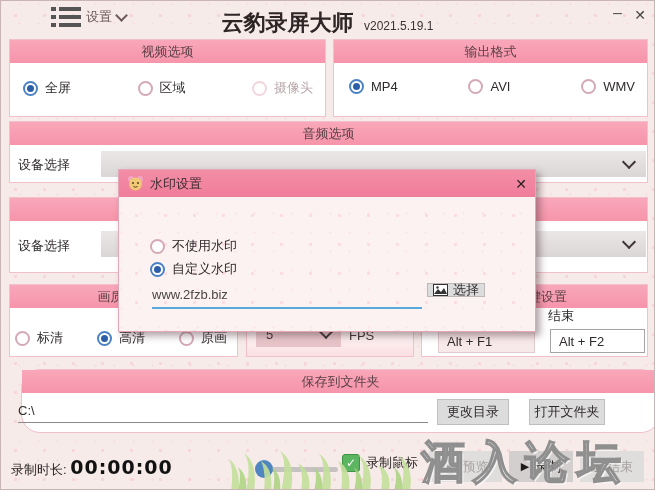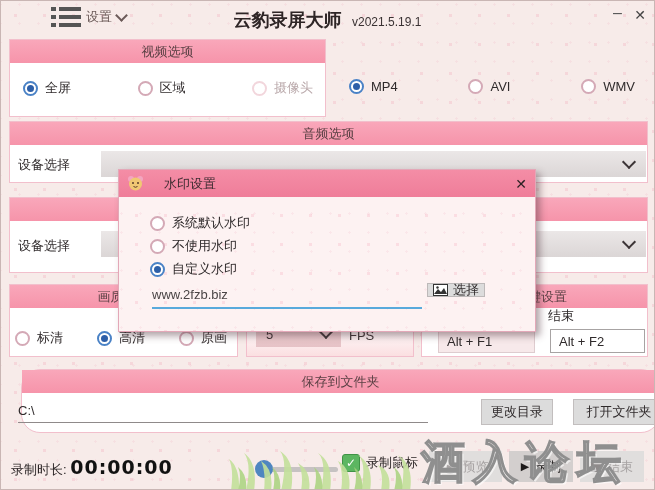--- a/index.html
+++ b/index.html
@@ -15,21 +15,21 @@
       radial-gradient(rgba(242,160,180,.25) 1.5px, transparent 1.7px),
       radial-gradient(rgba(242,170,190,.16) 1px, transparent 1.2px);
     background-size:29px 29px,19px 19px;background-position:3px 2px,12px 15px;}
 
   
   #titlebar{position:absolute;left:0;top:0;width:100%;height:33px;}
   #menu-btn{position:absolute;left:50px;top:5px;display:flex;align-items:center;gap:5px;cursor:pointer;}
   #menu-btn .txt{font-size:13px;color:#6b5a58;}
   .chev{width:7px;height:7px;border-right:2px solid #6b5a58;border-bottom:2px solid #6b5a58;transform:rotate(45deg);margin-top:-4px;}
   #title-center{position:absolute;left:0;top:7px;width:100%;text-align:center;}
-  #title-center .t{font-size:18px;font-weight:bold;color:#2e2526;}
+  #title-center .t{font-size:22px;font-weight:bold;color:#2e2526;}
   #title-center .v{font-size:12px;color:#3a3233;margin-left:6px;}
   #min-btn{position:absolute;right:32px;top:2px;font-size:16px;color:#555;cursor:pointer;line-height:20px;}
   #close-btn{position:absolute;right:8px;top:6px;font-size:14px;font-weight:bold;color:#444;cursor:pointer;}
 
   
   .panel{position:absolute;background:#fff;border:1px solid #f2bfcc;box-sizing:border-box;}
   .panel-h{height:23px;background:linear-gradient(#f9a7ba,#f694aa);
     text-align:center;font-size:13px;color:#5c4145;line-height:23px;}
   .panel-grad{background:linear-gradient(#ffffff 55%,#fbdfe1 100%);}
 
@@ -52,23 +52,23 @@
   
   #fps-dd{left:255px;top:320px;width:85px;background:linear-gradient(#eed3d5,#e6c2c6);justify-content:space-between;padding:0 10px;font-size:13px;color:#3a3233;}
   #fps-label{position:absolute;left:348px;top:327px;font-size:13px;color:#3a3233;text-align:center;}
   .hk-input{position:absolute;height:24px;box-sizing:border-box;font-size:13px;color:#2f2a2b;display:flex;align-items:center;padding-left:8px;}
   #hk-start{left:437px;top:328px;width:97px;background:#f7e9ea;border:1px solid #decccf;}
   #hk-stop{left:549px;top:328px;width:95px;background:#fff;border:1px solid #a7a3a3;}
   #hk-stop-label{position:absolute;left:547px;top:306px;font-size:13px;color:#2f2a2b;}
 
   
   #save-path{position:absolute;left:17px;top:402px;width:410px;font-size:13px;color:#2f2a2b;border-bottom:1px solid #8f8a8a;padding-bottom:4px;}
-  .gray-btn{position:absolute;height:26px;background:#dcdcdc;border:1px solid #c2bebe;color:#2f2a2b;font-size:13px;display:flex;align-items:center;justify-content:center;box-sizing:border-box;cursor:pointer;margin-left:44px;}
+  .gray-btn{position:absolute;height:26px;background:#dcdcdc;border:1px solid #c2bebe;color:#2f2a2b;font-size:13px;display:flex;align-items:center;justify-content:center;box-sizing:border-box;cursor:pointer;}
   #btn-changedir{left:436px;top:398px;width:72px;}
-  #btn-openfolder{left:528px;top:398px;width:92px;}
+  #btn-openfolder{left:528px;top:398px;width:76px;}
 
   
   #footer{position:absolute;left:0;top:438px;width:100%;height:52px;}
   #duration{position:absolute;left:10px;top:17px;font-size:13px;color:#2a2425;}
   #duration b{font-size:19px;font-weight:bold;color:#111;font-family:"DejaVu Sans",sans-serif;letter-spacing:1px;}
   #slider{position:absolute;left:255px;top:21px;width:82px;height:18px;cursor:pointer;}
   #slider .track{position:absolute;left:0;top:7px;width:100%;height:5px;background:#c6c2c2;border-radius:3px;}
   #slider .thumb{position:absolute;left:-1px;top:0;width:18px;height:18px;border-radius:50%;background:#4f86c0;}
   #mouse-check{position:absolute;left:341px;top:15px;display:flex;align-items:center;gap:6px;}
   #mouse-check .box{width:16px;height:16px;background:#5cb661;border:1px solid #3f9346;border-radius:3px;color:#fff;font-size:12px;font-weight:bold;display:flex;align-items:center;justify-content:center;cursor:pointer;}
@@ -81,21 +81,21 @@
   .tri{font-size:11px;color:#1d1a1a;}
   .sq{width:10px;height:10px;background:#8f8b8b;display:inline-block;}
 
   
   #grass{position:absolute;left:225px;top:450px;z-index:4;pointer-events:none;}
 
   
   #dialog{position:absolute;left:117px;top:168px;width:418px;height:163px;z-index:40;
     background-color:#fdf2f2;border:1px solid #e3a8b8;box-sizing:border-box;
     box-shadow:4px 4px 7px rgba(80,50,60,.45);}
-  #dialog-titlebar{height:27px;background:linear-gradient(#f48da6,#ef7d99);display:flex;align-items:center;padding:0 8px;gap:20px;}
+  #dialog-titlebar{height:27px;background:linear-gradient(#f48da6,#ef7d99);display:flex;align-items:center;padding:0 8px;gap:6px;}
   #dialog-title{font-size:13px;color:#3c2b30;}
   #dialog-close{margin-left:auto;font-size:14px;font-weight:bold;color:#2b2022;cursor:pointer;}
   .dlg-opt{position:absolute;left:31px;}
   #dlg-input{position:absolute;left:33px;top:117px;width:270px;font-size:13px;color:#4a4445;border-bottom:2px solid #58aadc;padding-bottom:5px;}
   #btn-select{position:absolute;left:308px;top:113px;width:58px;height:14px;background:#dcdcdc;border:1px solid #bdb9b9;display:flex;align-items:center;justify-content:center;gap:5px;font-size:13px;color:#2f2a2b;cursor:pointer;box-sizing:border-box;}
 
   
   #forum-mark{position:absolute;left:420px;top:432px;z-index:60;pointer-events:none;
     font-size:44px;font-weight:bold;letter-spacing:8px;color:transparent;
     -webkit-text-stroke:1.5px #8f8f8f;text-shadow:2px 2px 0 rgba(255,255,255,.6);}
@@ -137,20 +137,23 @@
     <div class="opt normal">
       <span class="radio"></span>
       <span class="opt-label">区域</span>
     </div>
     <div class="opt disabled">
       <span class="radio"></span>
       <span class="opt-label">摄像头</span>
     </div>
   </div>
 
+  <div class="panel" style="left:332px;top:38px;width:315px;height:78px;">
+    <div class="panel-h">输出格式</div>
+  </div>
   <div class="row-opts" style="left:348px;top:78px;width:286px;justify-content:space-between;">
     <div class="opt selected">
       <span class="radio"></span>
       <span class="opt-label">MP4</span>
     </div>
     <div class="opt normal">
       <span class="radio"></span>
       <span class="opt-label">AVI</span>
     </div>
     <div class="opt normal">
@@ -271,24 +274,20 @@
         <circle cx="4" cy="4" r="3" fill="#f3a6c0"></circle>
           <circle cx="13" cy="4" r="3" fill="#f3a6c0"></circle>
         <circle cx="8.5" cy="9" r="6.5" fill="#f1c873"></circle>
         <circle cx="6" cy="8" r="1" fill="#5a3f2a"></circle>
           <circle cx="11" cy="8" r="1" fill="#5a3f2a"></circle>
         <path d="M6.5 11.5 Q8.5 13 10.5 11.5" stroke="#5a3f2a" stroke-width="1" fill="none"></path>
       </svg>
       <span id="dialog-title">水印设置</span>
       <span id="dialog-close">✕</span>
     </div>
-    <div class="opt dlg-opt normal" style="top:44px;">
-      <span class="radio"></span>
-      <span class="opt-label">系统默认水印</span>
-    </div>
     <div class="opt dlg-opt normal" style="top:67px;">
       <span class="radio"></span>
       <span class="opt-label">不使用水印</span>
     </div>
     <div class="opt dlg-opt selected" style="top:90px;text-align:center;">
       <span class="radio"></span>
       <span class="opt-label">自定义水印</span>
     </div>
     <div id="dlg-input">www.2fzb.biz</div>
     <div id="btn-select">

